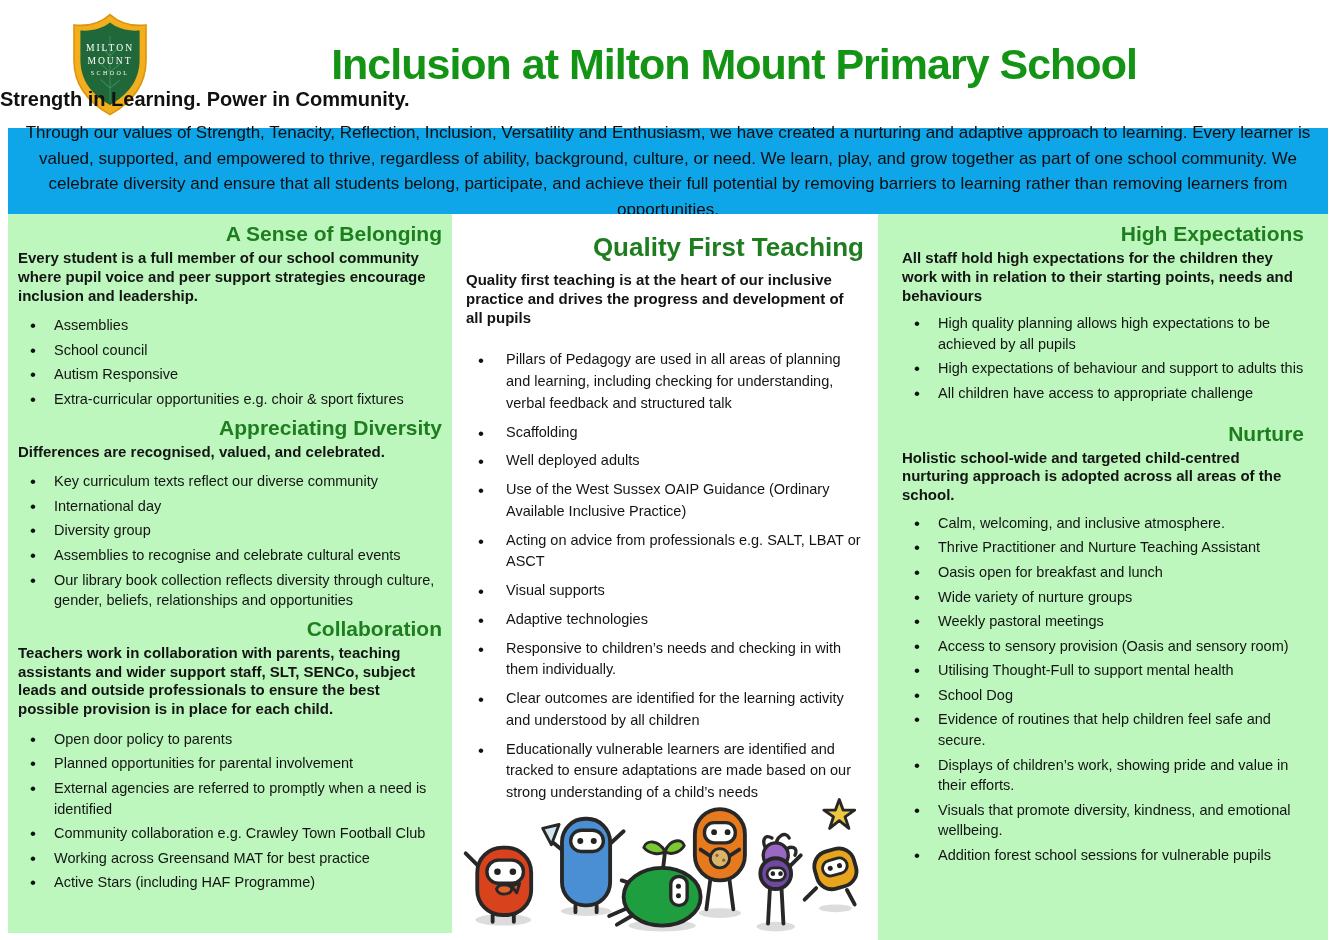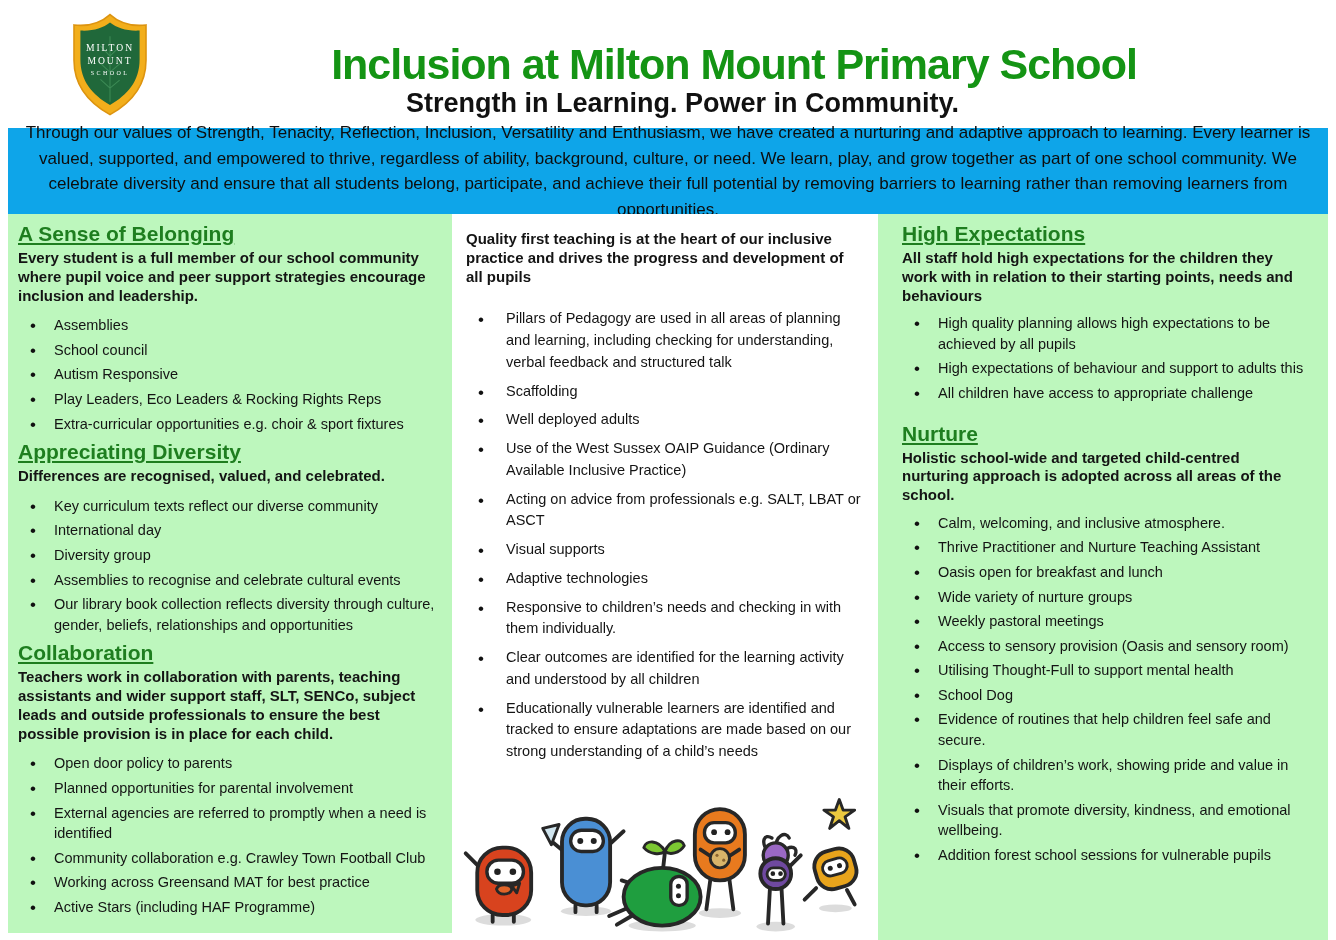--- a/index.html
+++ b/index.html
@@ -7,38 +7,38 @@
     width:1336px;height:940px;position:relative;background:#ffffff;
     font-family:"Liberation Sans", sans-serif;color:#1a1a1a;overflow:hidden;
   }
   
   .logo{position:absolute;left:70px;top:12px;width:80px;height:106px;}
   .title{
     position:absolute;left:142px;right:10px;top:10px;text-align:center;
     font-size:43px;font-weight:bold;color:#149414;letter-spacing:-1px;line-height:1.2;
   }
   .subtitle{
-    position:absolute;left:0;right:0;top:88px;text-align:center;
-    font-size:27px;font-weight:bold;color:#111;padding-left:29px;
+    position:absolute;left:0;right:0;top:88px;text-align:left;
+    font-size:20px;font-weight:bold;color:#111;
   }
   
   .intro-band{
     position:absolute;left:8px;top:128px;width:1320px;height:86px;background:#0ea5e9;
     display:flex;align-items:center;justify-content:center;
   }
   .intro-band p{
     margin:0;padding:2px 10px;text-align:center;font-size:17px;line-height:1.5;color:#0d0d0d;
   }
   
   .col{position:absolute;top:214px;overflow:hidden;}
   .col-left{left:8px;width:444px;bottom:7px;background:#bdf7bd;padding:4px 10px;box-sizing:border-box;}
   .col-middle{left:452px;width:426px;bottom:0;background:#ffffff;padding:16px 14px 0 14px;box-sizing:border-box;}
   .col-right{left:878px;width:450px;bottom:0;background:#bdf7bd;padding:4px 24px;box-sizing:border-box;}
   h2.sec{
-    margin:4px 0 3px 0;text-align:left;font-size:21px;font-weight:bold;color:#1e7e1f;text-decoration:underline;
+    margin:4px 0 3px 0;text-align:right;font-size:21px;font-weight:bold;color:#1e7e1f;
   }
   .col-middle h2.sec{font-size:26px;margin:2px 0 8px 0;}
   .lead{
     margin:0 0 4px 0;text-align:left;font-weight:bold;font-size:15px;line-height:1.25;color:#141414;
   }
   ul.blist{list-style:none;margin:10px 0 6px 0;padding:0;}
   ul.blist li{
     position:relative;padding-left:36px;margin:0 0 4px 0;
     font-size:14.5px;line-height:1.42;color:#141414;
   }
@@ -73,21 +73,20 @@
 </div>
 
 <section class="col col-left">
   <div>
     <h2 class="sec">A Sense of Belonging</h2>
     <p class="lead">Every student is a full member of our school community where pupil voice and peer support strategies encourage inclusion and leadership.</p>
     <ul class="blist">
         <li>Assemblies</li>
         <li>School council</li>
         <li>Autism Responsive</li>
-        <li>Play Leaders, Eco Leaders &amp; Rocking Rights Reps</li>
         <li>Extra-curricular opportunities e.g. choir &amp; sport fixtures</li>
       </ul>
   </div>
   <div>
     <h2 class="sec">Appreciating Diversity</h2>
     <p class="lead">Differences are recognised, valued, and celebrated.</p>
     <ul class="blist">
         <li>Key curriculum texts reflect our diverse community</li>
         <li>International day</li>
         <li>Diversity group</li>
@@ -104,20 +103,21 @@
         <li>External agencies are referred to promptly when a need is identified</li>
         <li>Community collaboration e.g. Crawley Town Football Club</li>
         <li>Working across Greensand MAT for best practice</li>
         <li>Active Stars (including HAF Programme)</li>
       </ul>
   </div>
 </section>
 
 <section class="col col-middle">
   <div>
+    <h2 class="sec">Quality First Teaching</h2>
     <p class="lead">Quality first teaching is at the heart of our inclusive practice and drives the progress and development of all pupils</p>
     <ul class="blist">
         <li>Pillars of Pedagogy are used in all areas of planning and learning, including checking for understanding, verbal feedback and structured talk</li>
         <li>Scaffolding</li>
         <li>Well deployed adults</li>
         <li>Use of the West Sussex OAIP Guidance (Ordinary Available Inclusive Practice)</li>
         <li>Acting on advice from professionals e.g. SALT, LBAT or ASCT</li>
         <li>Visual supports</li>
         <li>Adaptive technologies</li>
         <li>Responsive to children’s needs and checking in with them individually.</li>

